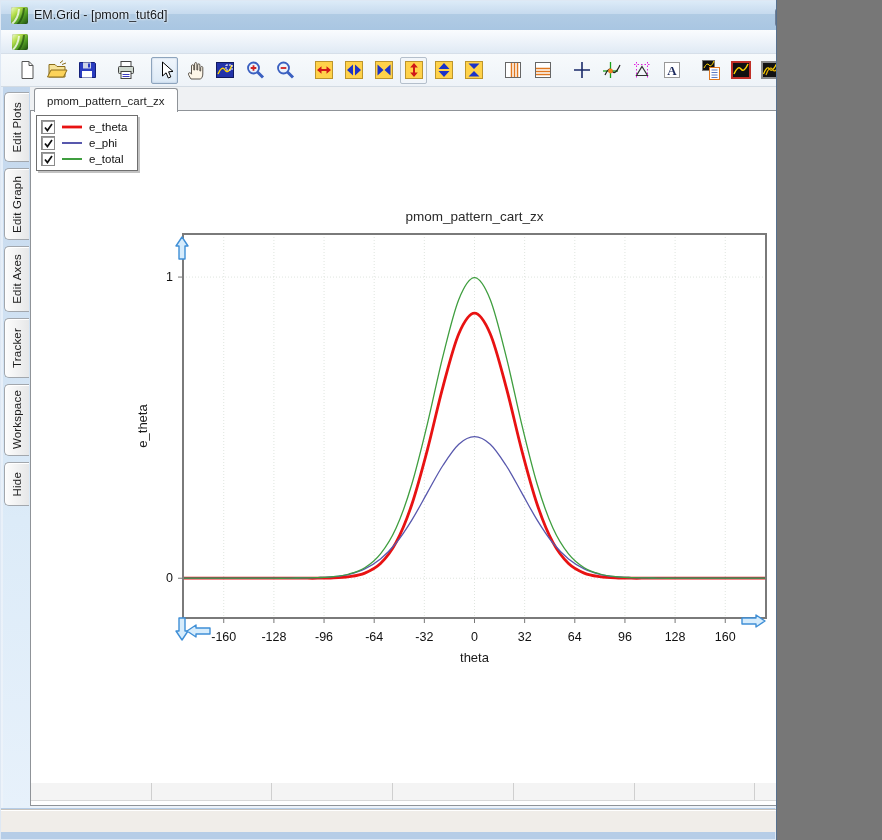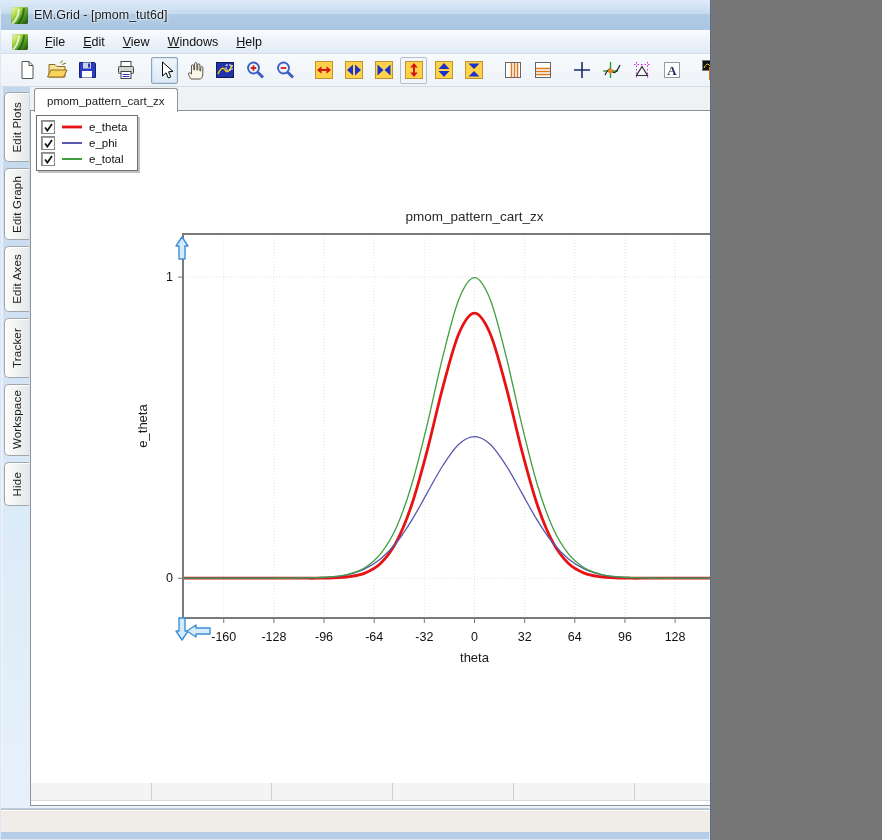--- a/index.html
+++ b/index.html
@@ -1,16 +1,16 @@
 <!DOCTYPE html>
 <html><head>
 <meta charset="utf-8">
 <style>
   html,body{margin:0;padding:0;background:#777;}
-  #root{position:relative;width:710px;height:840px;font-family:"Liberation Sans",sans-serif;
+  #root{position:relative;width:776px;height:840px;font-family:"Liberation Sans",sans-serif;
         background:#b6cde7;outline:1px solid #56708e;overflow:hidden;
         box-shadow:inset 0 0 0 1px rgba(255,255,255,.55);}
   
   #titlebar{position:absolute;left:1px;top:1px;width:880px;height:29px;
     background:linear-gradient(180deg,#dcebf8 0%,#c6daee 45%,#b0cbe4 46%,#a9c6e2 100%);}
   #titlebar .app-icon{position:absolute;left:10px;top:6px;}
   #title-text{position:absolute;left:33px;top:7px;font-size:12.5px;color:#14181d;
     text-shadow:0 0 3px #fff,0 0 2px #fff;white-space:nowrap;}
   .app-icon{width:17px;height:17px;border-radius:2px;position:relative;overflow:hidden;
     background:linear-gradient(135deg,#f2fbda 0%,#b8e04e 30%,#57a427 60%,#1c4d10 100%);
@@ -119,27 +119,20 @@
     </div>
   </div>
 
   <div id="menubar">
     <div class="app-icon">
       <svg width="16" height="16">
           <path d="M-2 18 Q6 13 7 2" stroke="rgba(255,255,255,.75)" stroke-width="2" fill="none"></path>
           <path d="M2 20 Q11 14 12 1" stroke="rgba(20,60,10,.6)" stroke-width="2" fill="none"></path>
         </svg>
     </div>
-    <div id="menu-items">
-        <span class="menu-item"><u>F</u>ile</span>
-        <span class="menu-item"><u>E</u>dit</span>
-        <span class="menu-item"><u>V</u>iew</span>
-        <span class="menu-item"><u>W</u>indows</span>
-        <span class="menu-item"><u>H</u>elp</span>
-      </div>
     <div id="mdi-btns">
       <div class="mdibtn">
           <svg width="9" height="8">
             <rect x="0" y="5" width="8" height="2" fill="#76808e"></rect>
           </svg>
         </div>
       <div class="mdibtn">
           <svg width="10" height="9">
             <rect x="3" y="0.5" width="6" height="5" fill="none" stroke="#76808e" stroke-width="1.2"></rect>
             <rect x="0.5" y="3" width="6" height="5" fill="#e9edf3" stroke="#76808e" stroke-width="1.2"></rect>

